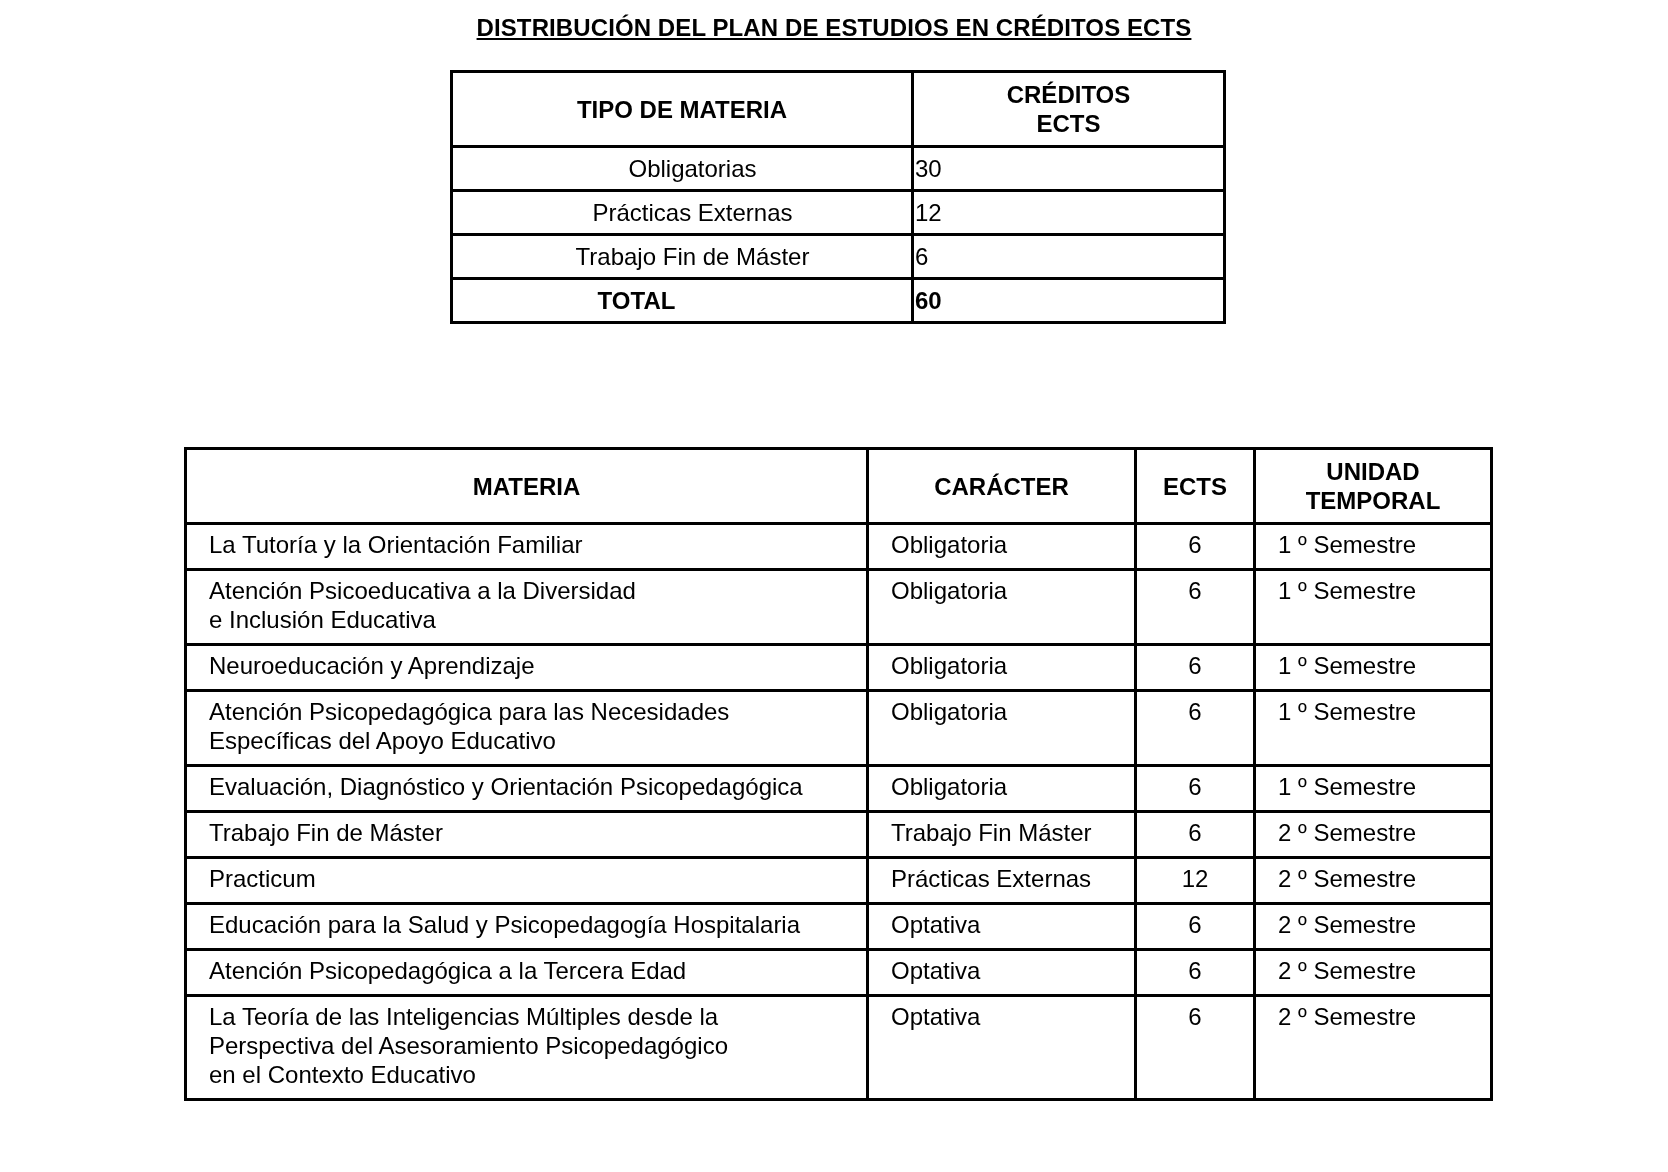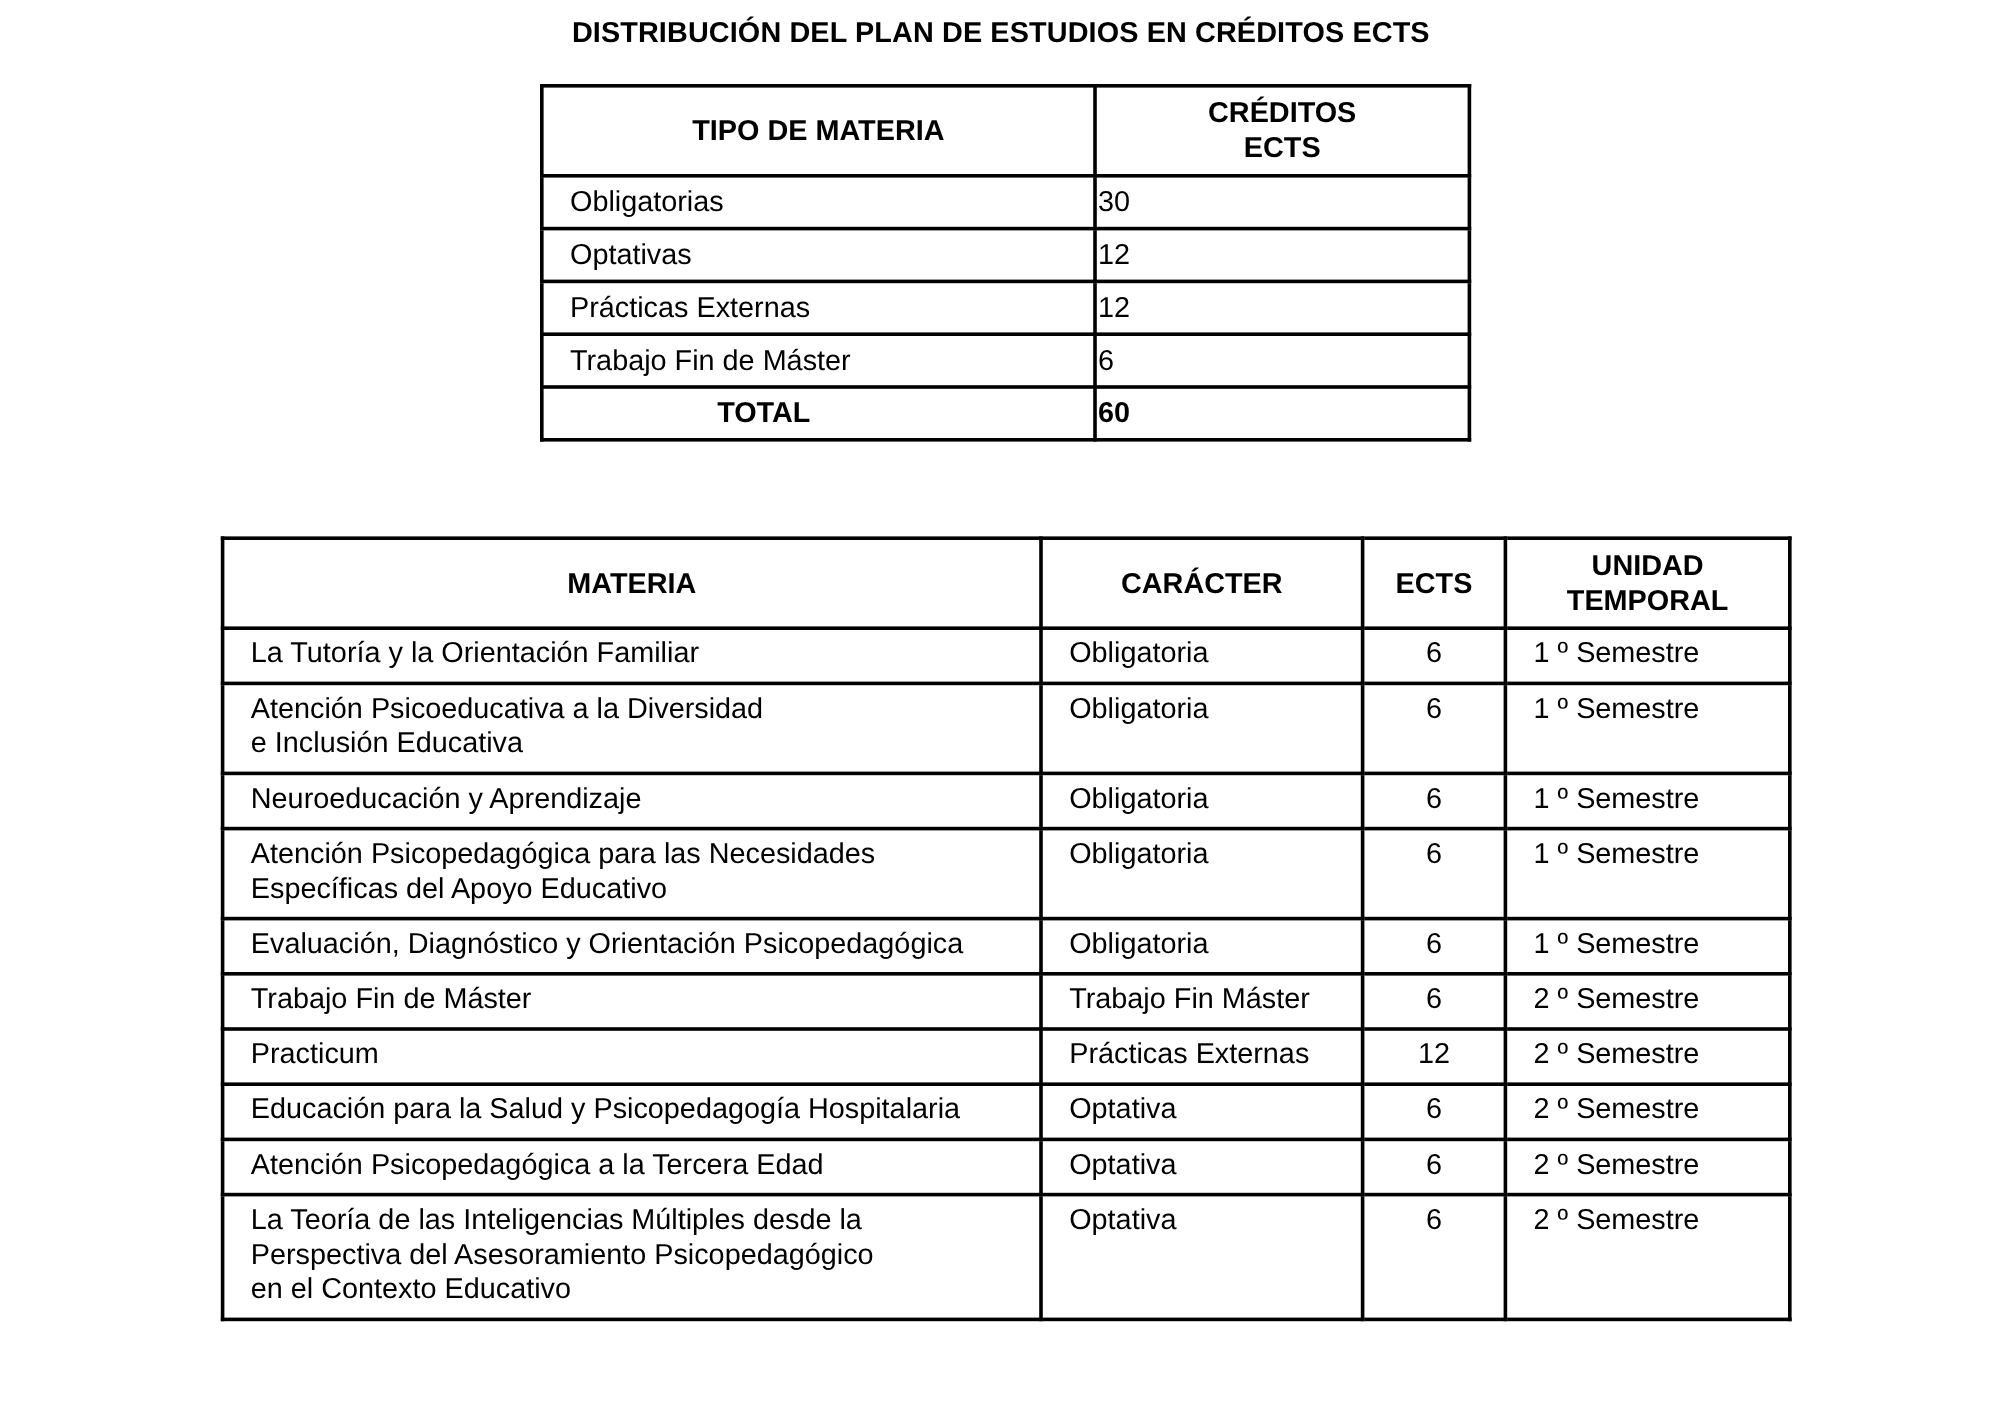--- a/index.html
+++ b/index.html
@@ -1,27 +1,27 @@
 <!DOCTYPE html>
 <html><head>
 <meta charset="utf-8">
 <style>
   html, body { margin:0; padding:0; background:#ffffff; }
   body { width:1668px; height:1172px; position:relative; overflow:hidden;
          font-family:"Liberation Sans", sans-serif; color:#000; }
   .title { position:absolute; left:0; width:1668px; top:14px; text-align:center;
-           font-weight:bold; font-size:24px; letter-spacing:0.1px; }
+           font-weight:bold; font-size:24px; letter-spacing:0.1px;text-decoration:underline; }
   table { border-collapse:collapse; position:absolute; table-layout:fixed; }
   td, th { border:3px solid #000; font-size:24px; line-height:29px; vertical-align:top; }
   th { font-weight:bold; text-align:center; vertical-align:middle; }
   #summary { left:450px; top:70px; width:773px;border-radius:30px; }
   #summary col.c1 { width:461px; } #summary col.c2 { width:312px; }
   #summary th { height:70px; }
   #summary td { height:39px; vertical-align:middle; }
-  #summary td.name { padding-left:22px; }
+  #summary td.name { padding-left:22px;text-align:center; }
   #summary td.val { text-align:left; }
   #summary tr.total td { font-weight:bold; }
   #summary td.total-label { text-align:center; padding-right:92px; }
   #subjects { left:184px; top:447px; width:1306px; }
   #subjects col.m { width:682px; } #subjects col.c { width:268px; }
   #subjects col.e { width:119px; } #subjects col.u { width:237px; }
   #subjects th { height:70px; }
   #subjects td { padding:5px 0 9px 22px; }
   #subjects td.ects { text-align:center; padding-left:0; }
   .line { display:block; }
@@ -42,24 +42,20 @@
       <th>
         <span class="line">CRÉDITOS</span>
         <span class="line">ECTS</span>
       </th>
     </tr>
   </thead>
   <tbody id="summary-body">
       <tr>
         <td class="name">Obligatorias</td>
         <td class="val">30</td>
-      </tr>
-      <tr>
-        <td class="name">Optativas</td>
-        <td class="val">12</td>
       </tr>
       <tr>
         <td class="name">Prácticas Externas</td>
         <td class="val">12</td>
       </tr>
       <tr>
         <td class="name">Trabajo Fin de Máster</td>
         <td class="val">6</td>
       </tr>
       <tr class="total">

